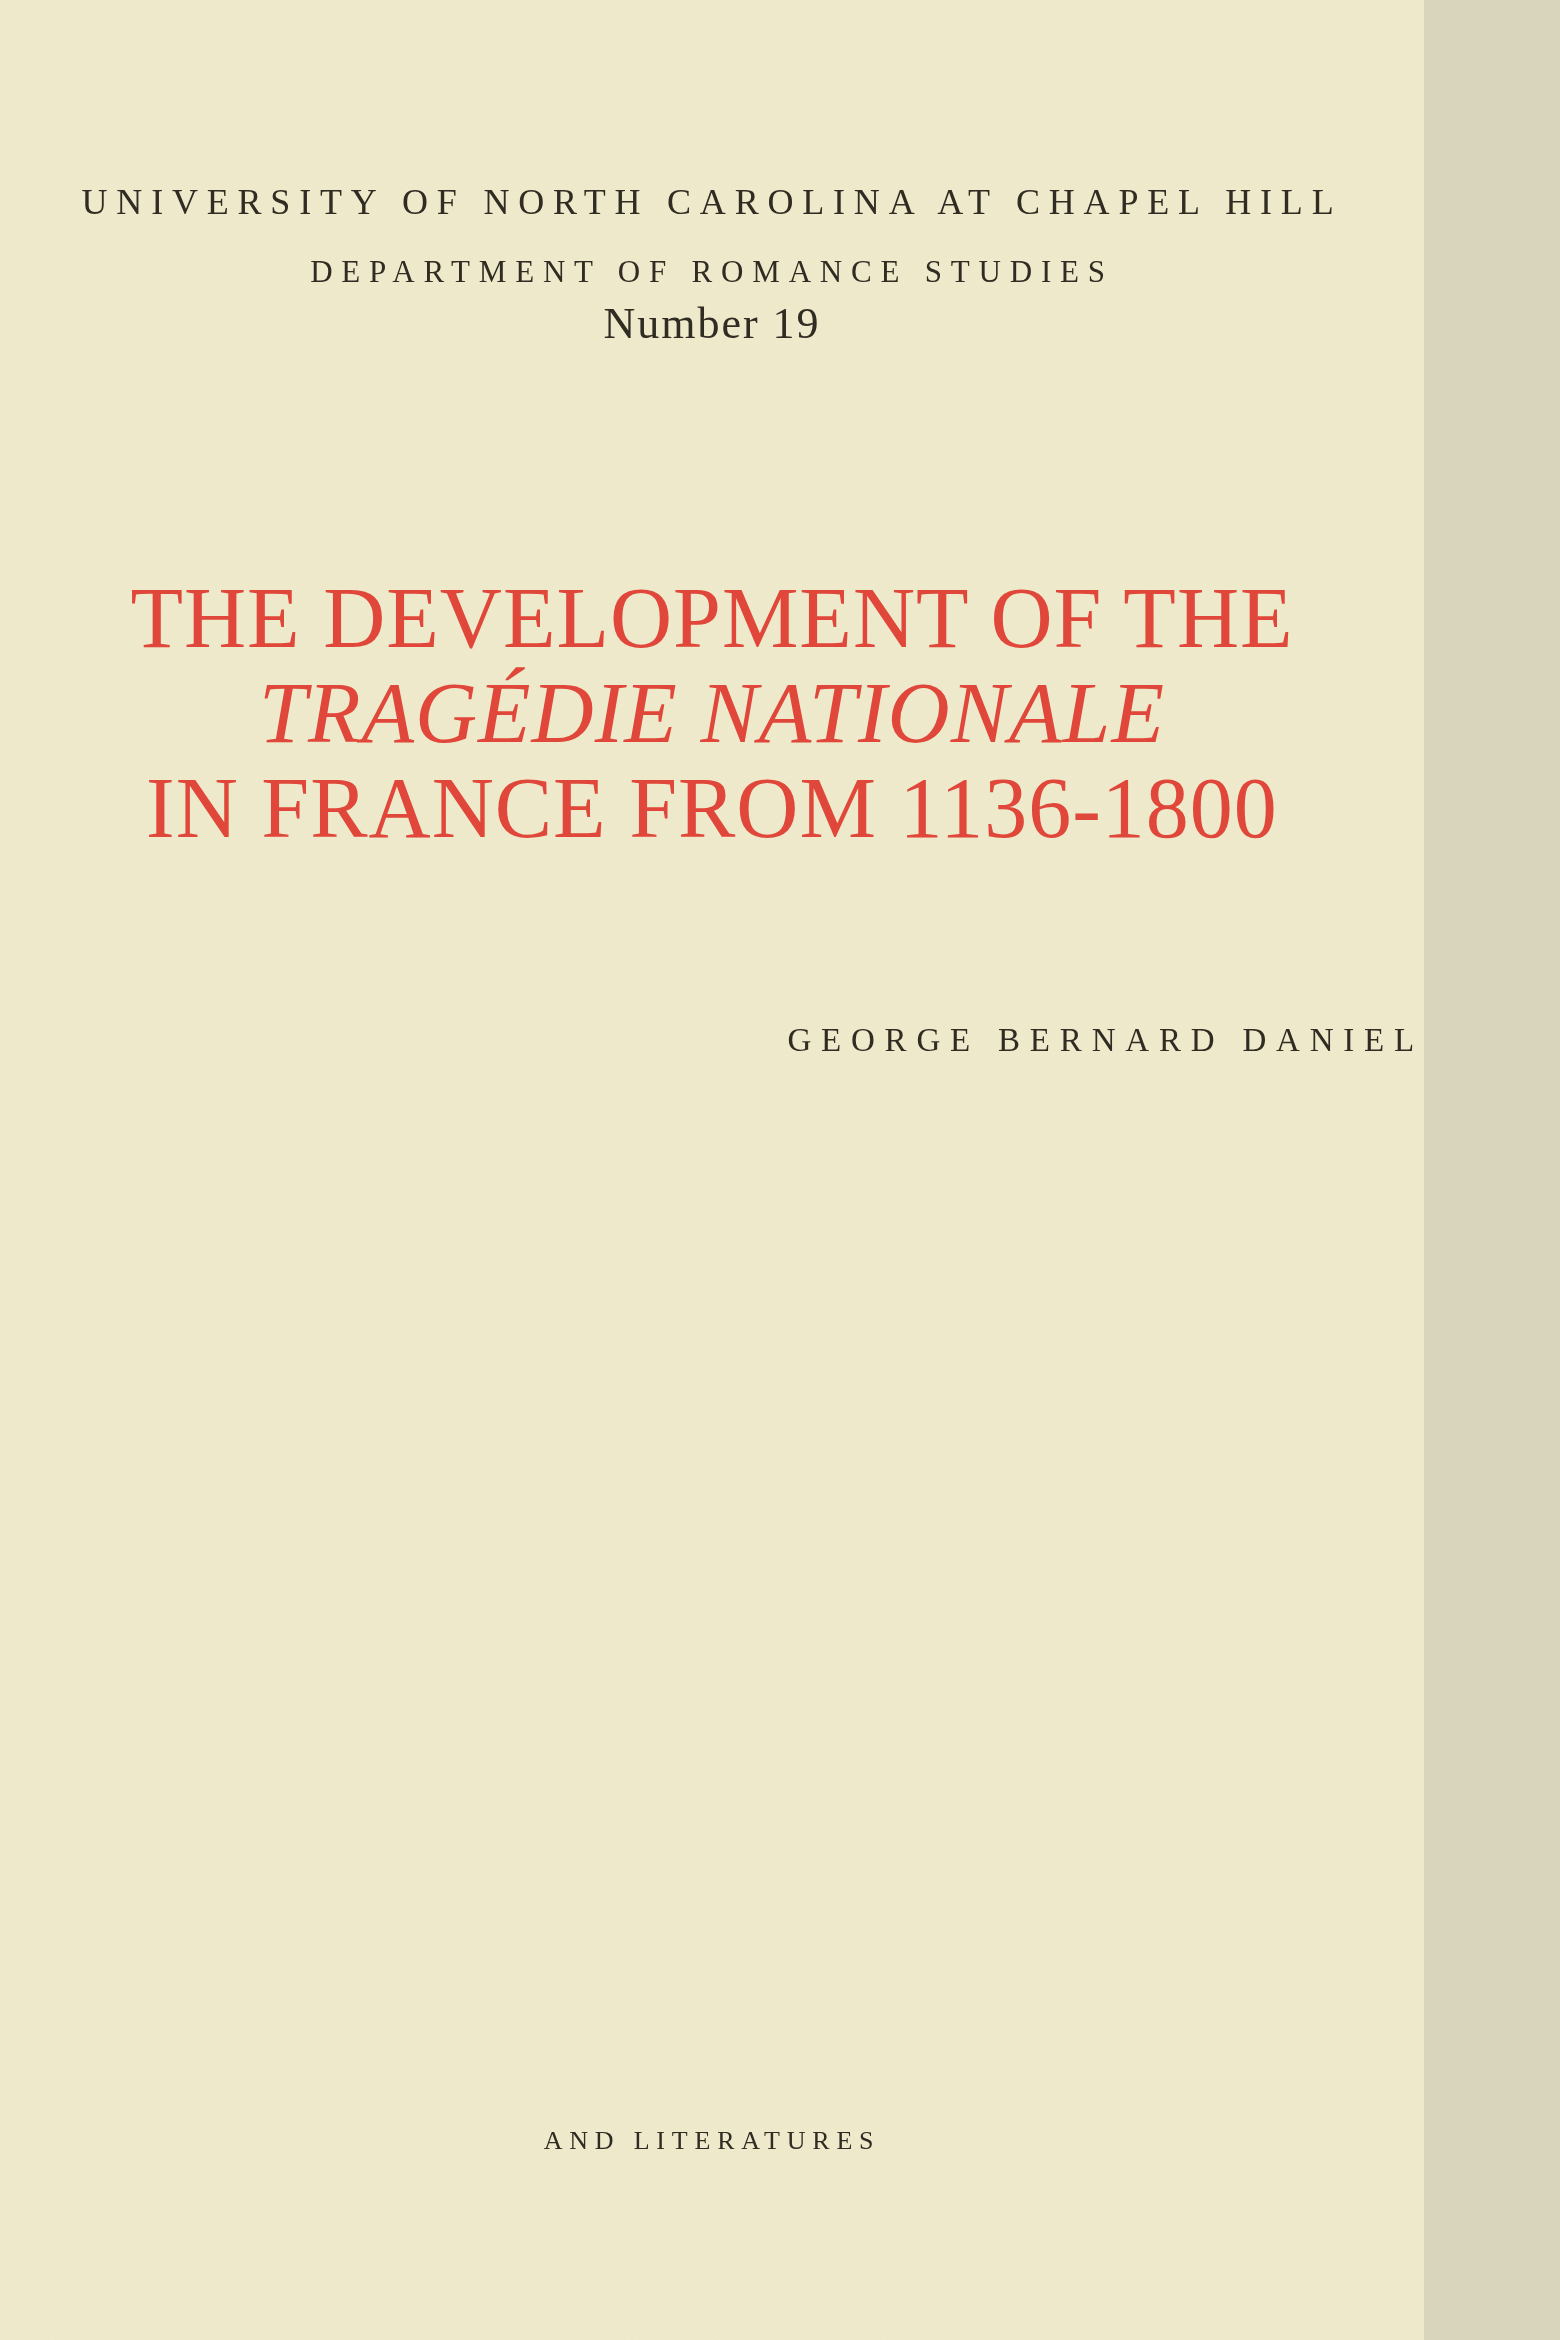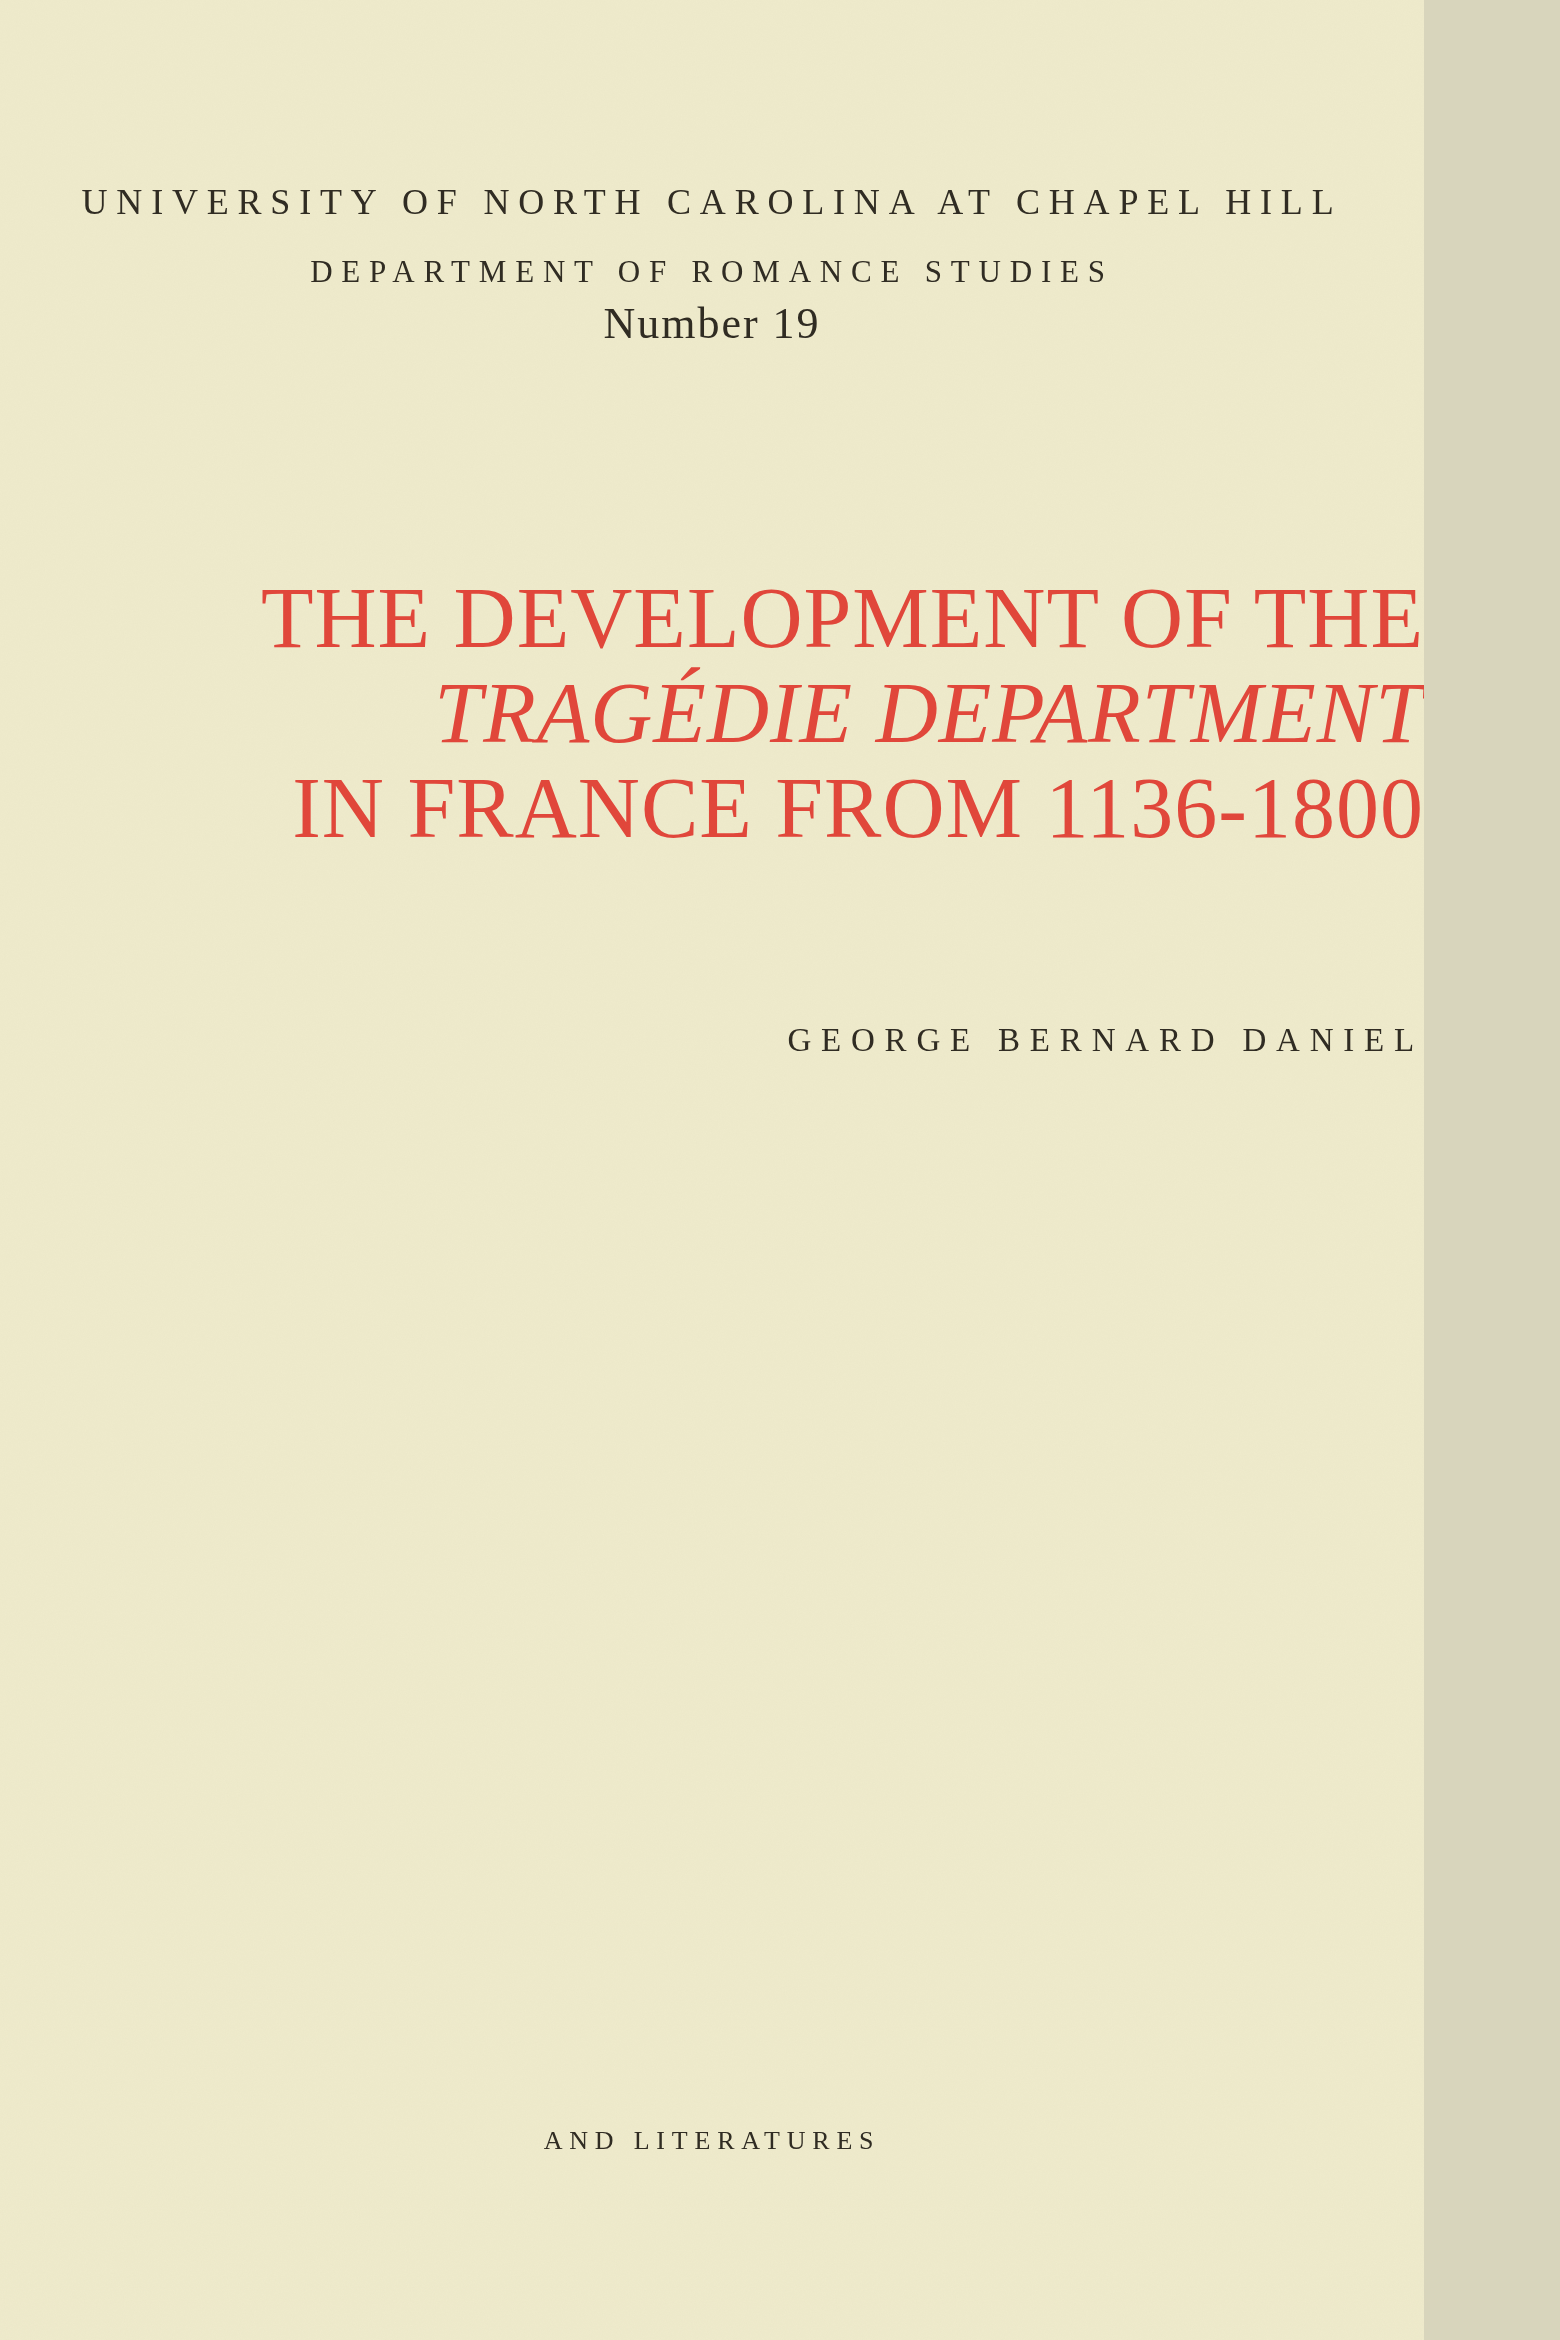--- a/index.html
+++ b/index.html
@@ -41,21 +41,21 @@
   .series-number {
     top: 298px;
     font-size: 44px;
     letter-spacing: 2px;
   }
   .title-block {
     position: absolute;
     top: 571px;
     left: 0;
     width: 100%;
-    text-align: right;
+    text-align: center;
     color: #e2463a;
     font-size: 86px;
     line-height: 95px;
     letter-spacing: 1px;
   }
   .title-block .t-line {
     white-space: nowrap;
   }
   .title-italic {
     font-style: italic;
@@ -88,21 +88,21 @@
 <div class="page">
 
   <div class="line university">UNIVERSITY OF NORTH CAROLINA AT CHAPEL HILL</div>
 
   <div class="line department">DEPARTMENT OF ROMANCE STUDIES</div>
 
   <div class="line series-number">Number 19</div>
 
   <div class="title-block">
     <div class="t-line">THE DEVELOPMENT OF THE</div>
-    <div class="t-line title-italic">TRAGÉDIE DEPARTMENT</div>
+    <div class="t-line title-italic">TRAGÉDIE NATIONALE</div>
     <div class="t-line">IN FRANCE FROM 1136-1800</div>
   </div>
 
   <div class="line author">GEORGE BERNARD DANIEL</div>
 
 
 
   <div class="line series-2">AND LITERATURES</div>
 
   <svg class="grain" width="1560" height="2341" xmlns="http://www.w3.org/2000/svg" viewBox="0 0 1600 2400">

